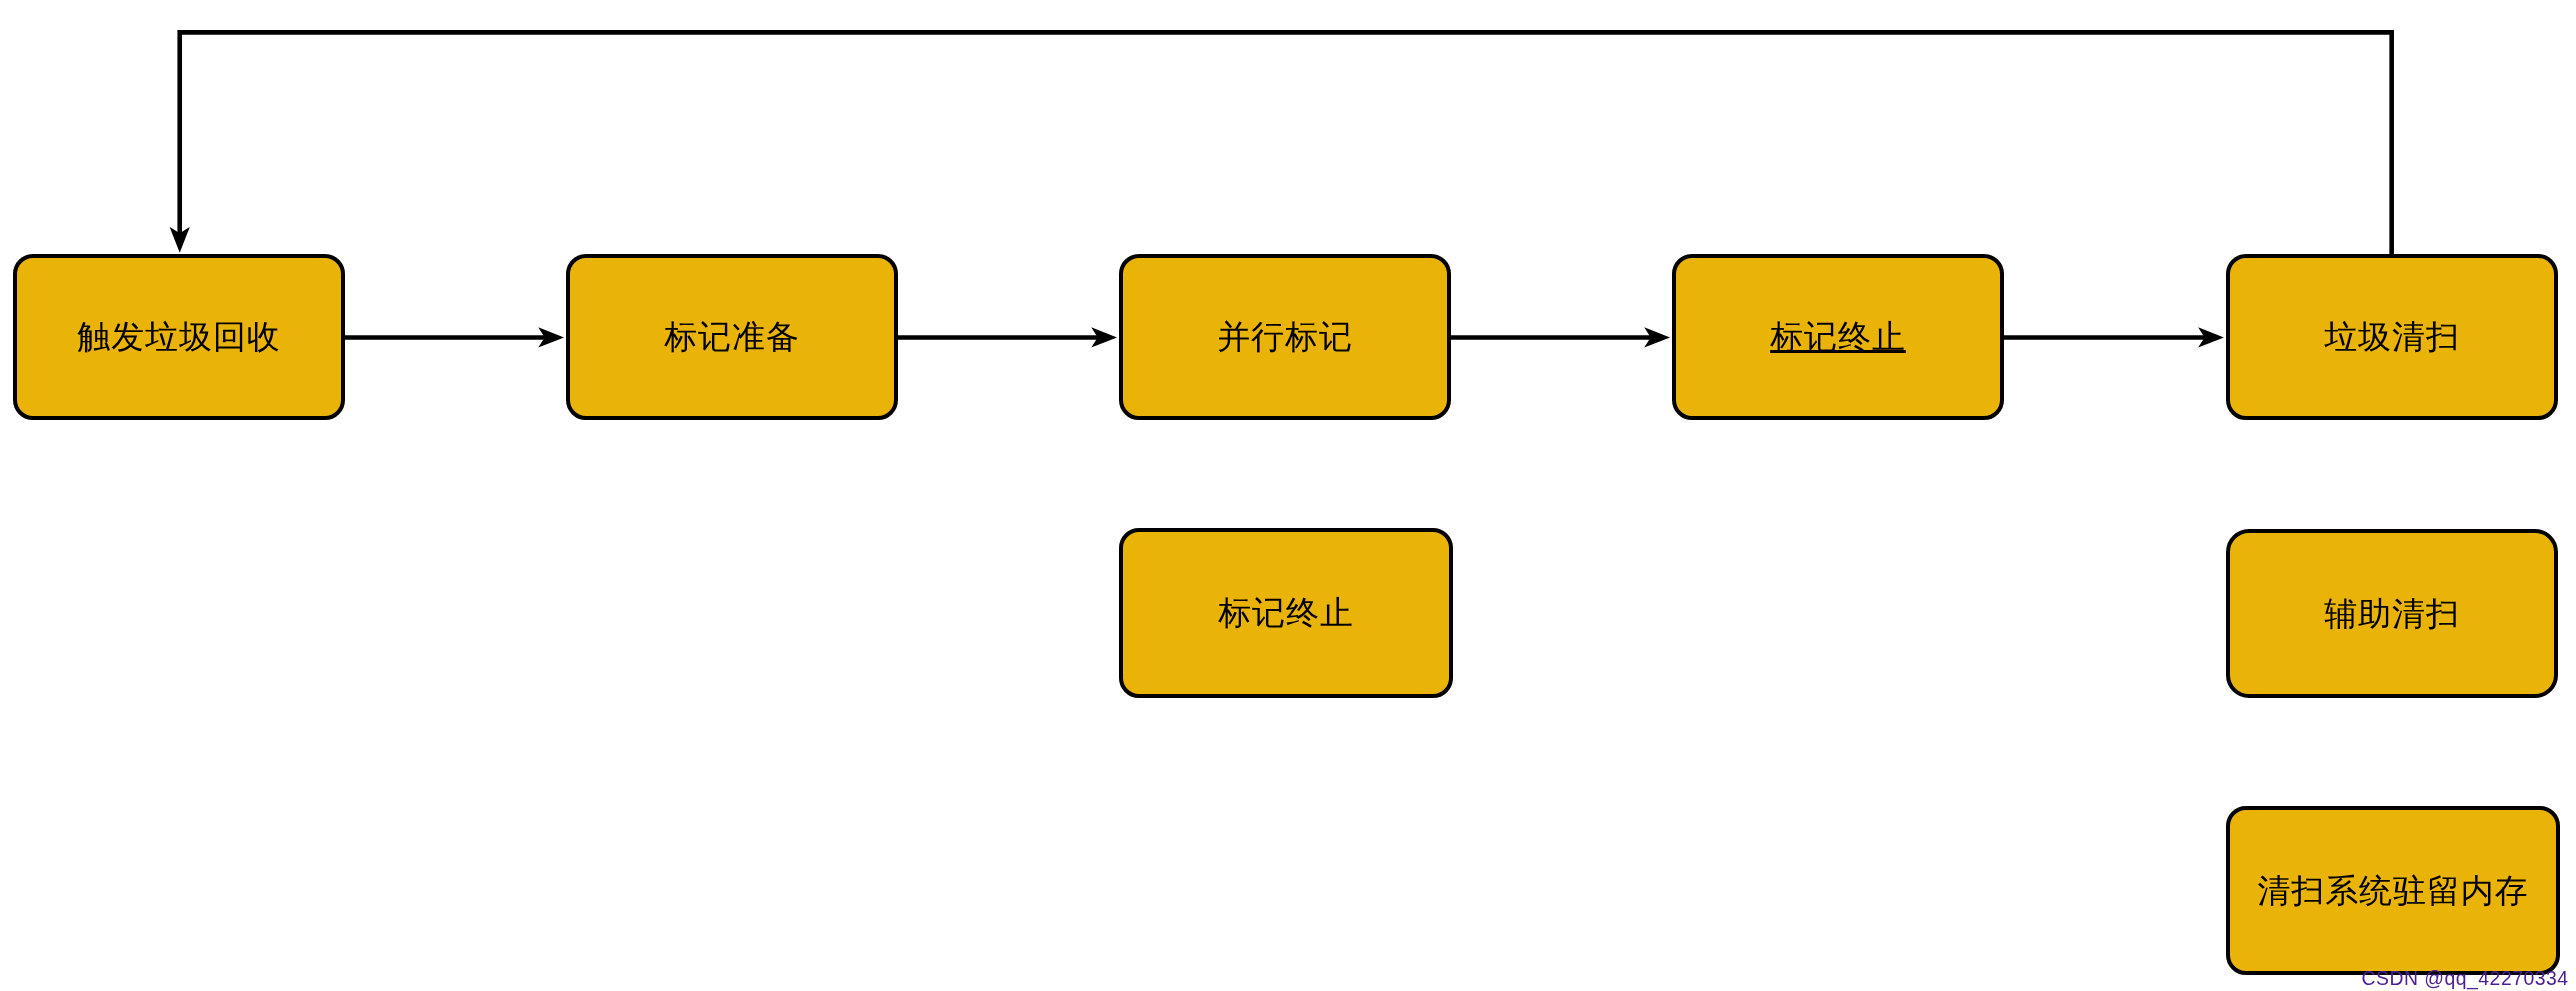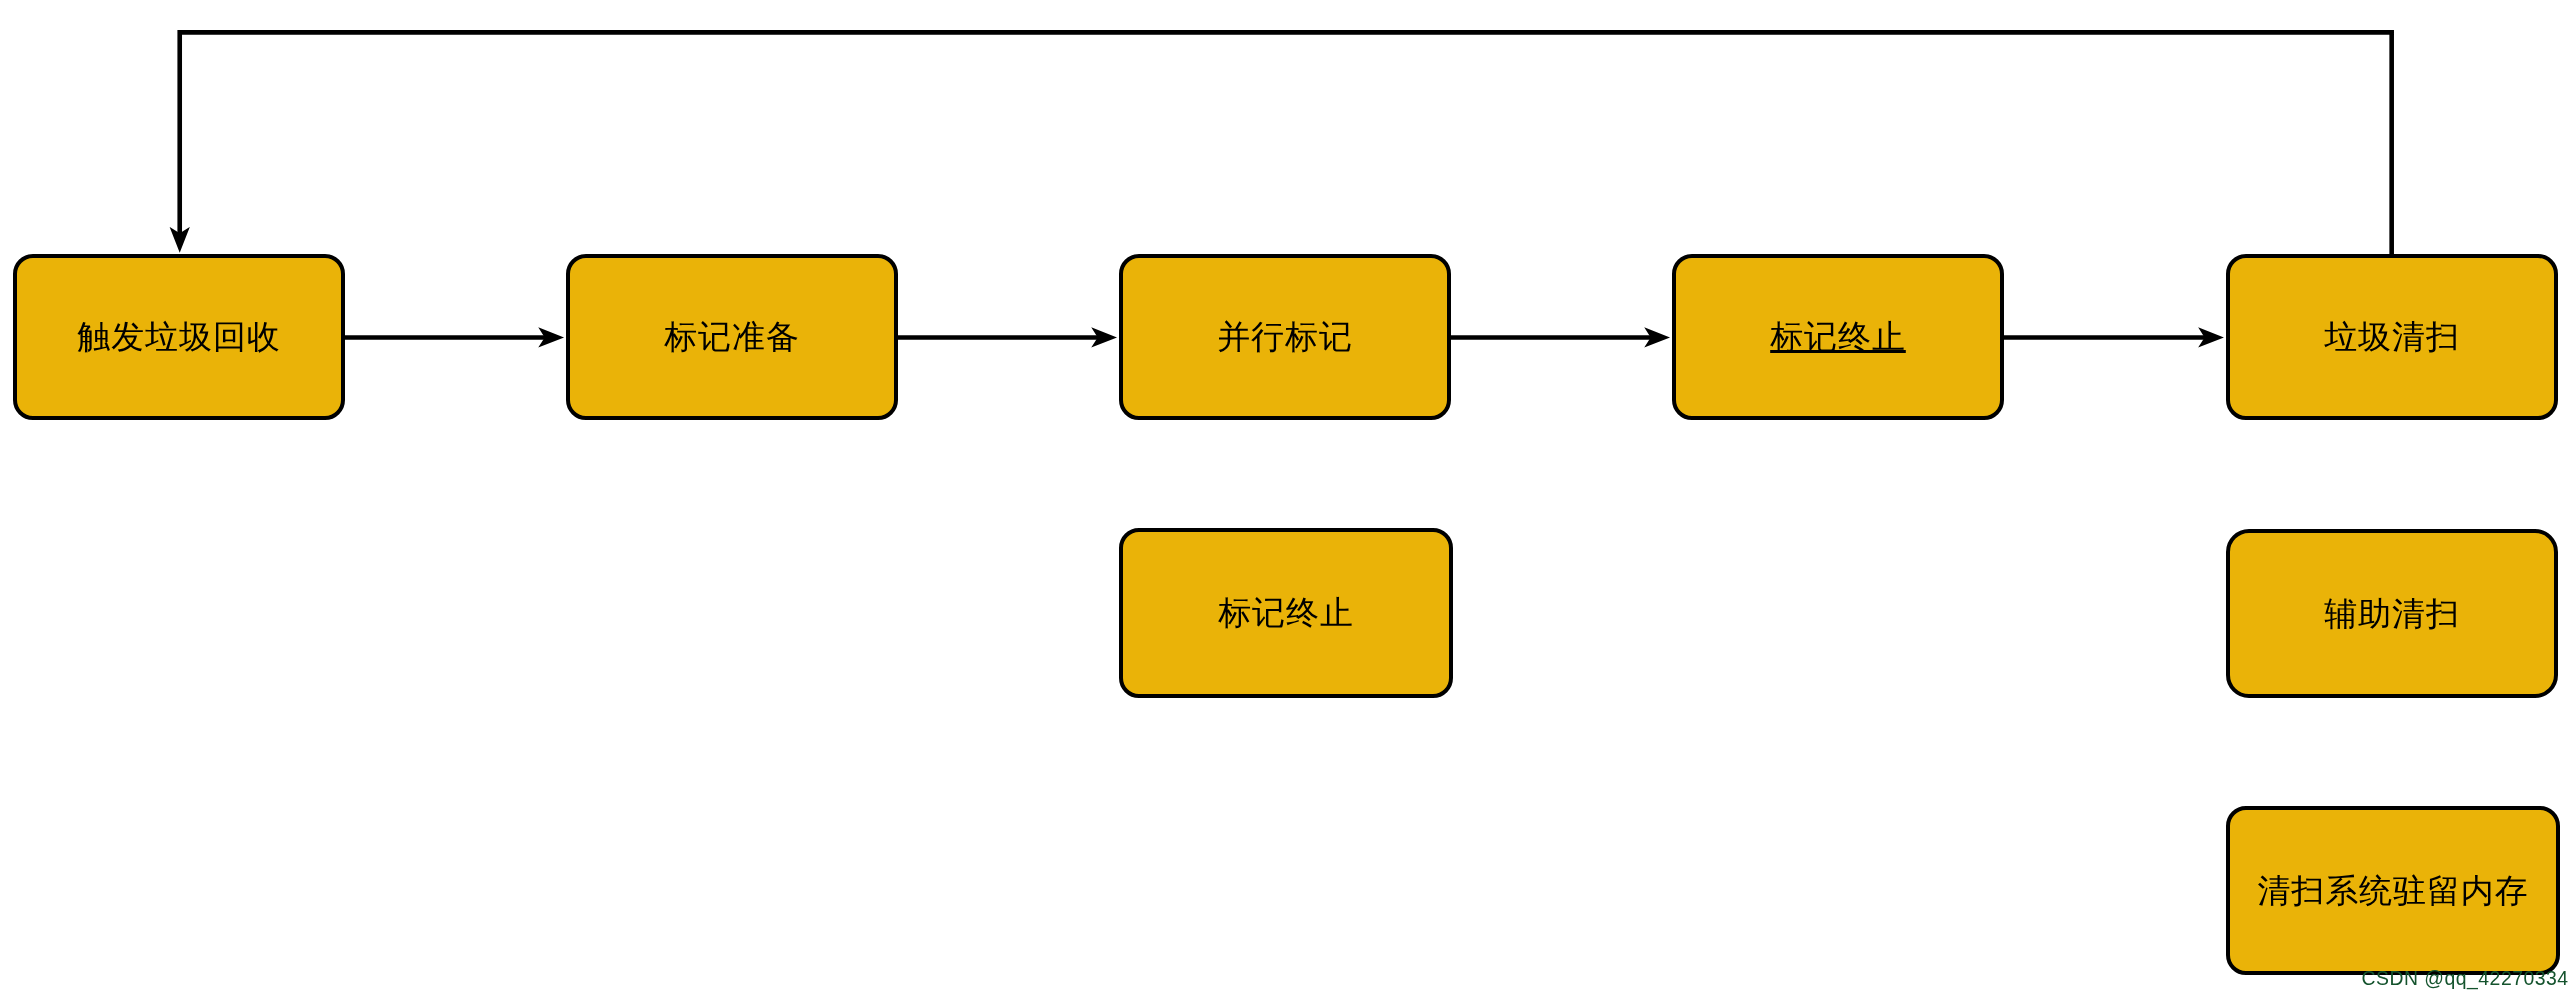--- a/index.html
+++ b/index.html
@@ -45,21 +45,21 @@
   .n-garbage-sweep  { left: 2226px; top: 254px; width: 332px; height: 166px; }
   
   .n-assist-mark    { left: 1119px; top: 528px; width: 334px; height: 170px; }
   .n-assist-sweep   { left: 2226px; top: 529px; width: 332px; height: 169px; border-radius: 23px; }
   .n-sweep-resident { left: 2226px; top: 806px; width: 334px; height: 169px; }
 
   .watermark {
     position: absolute;
     right: 7.4px;
     bottom: 1.8px;
-    color: #14532d;
+    color: #4c1d95;
     font-size: 19.4px;
     letter-spacing: 0.5px;
     white-space: nowrap;
   }
 </style>
 </head>
 <body>
 
 <div class="canvas">
 

